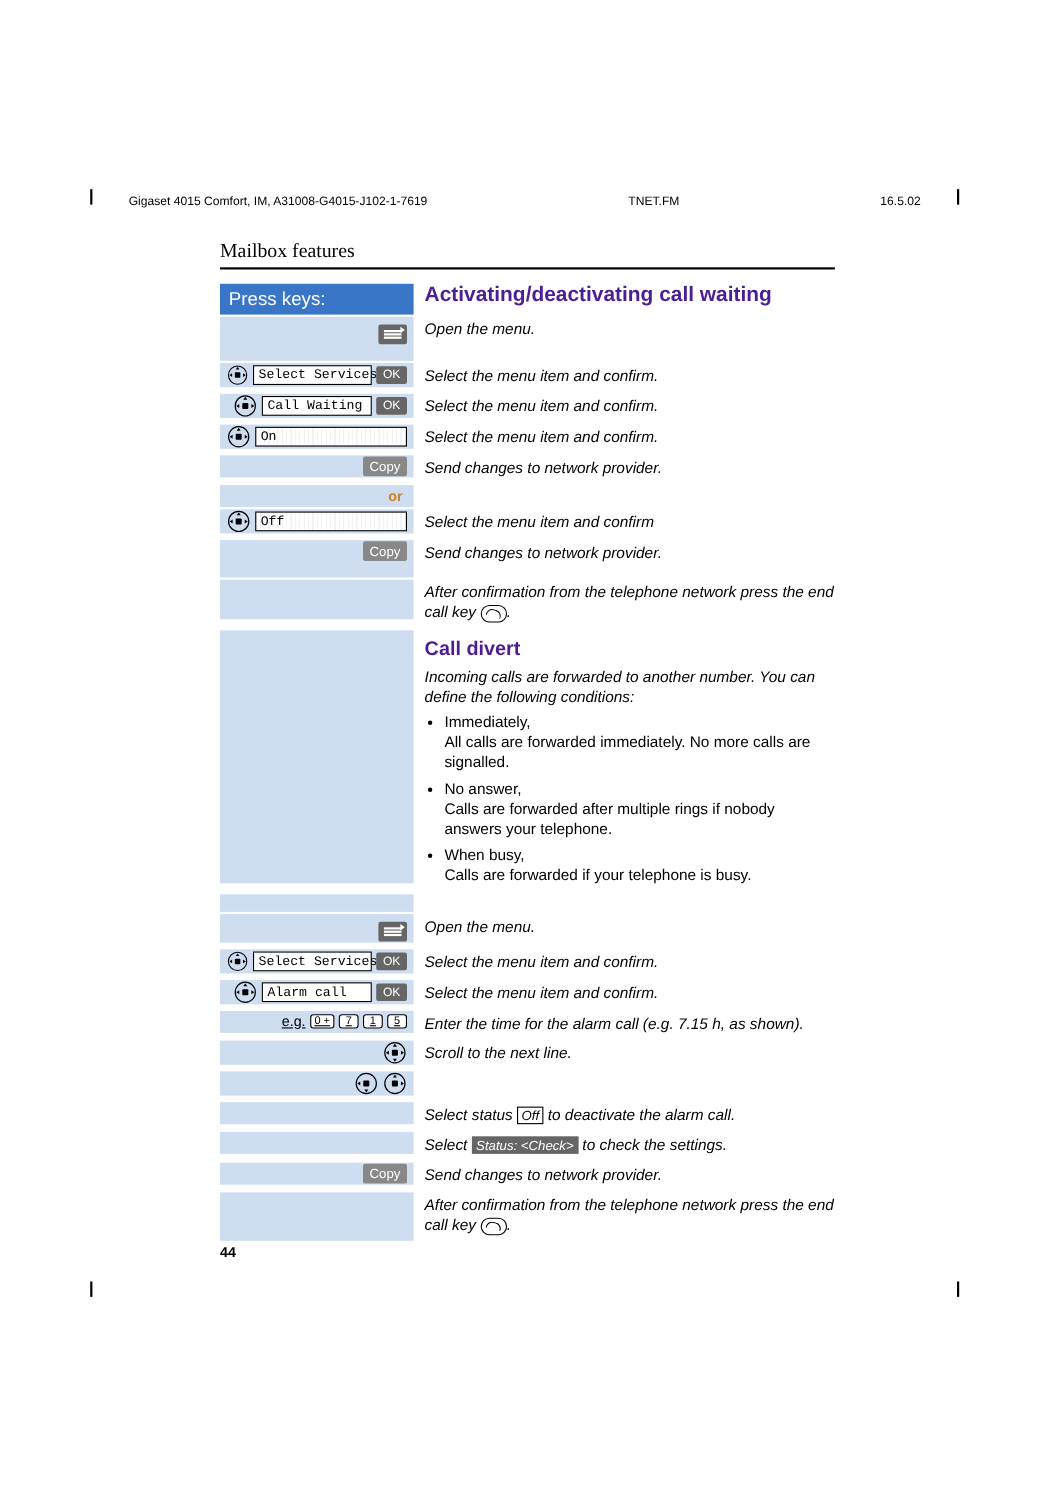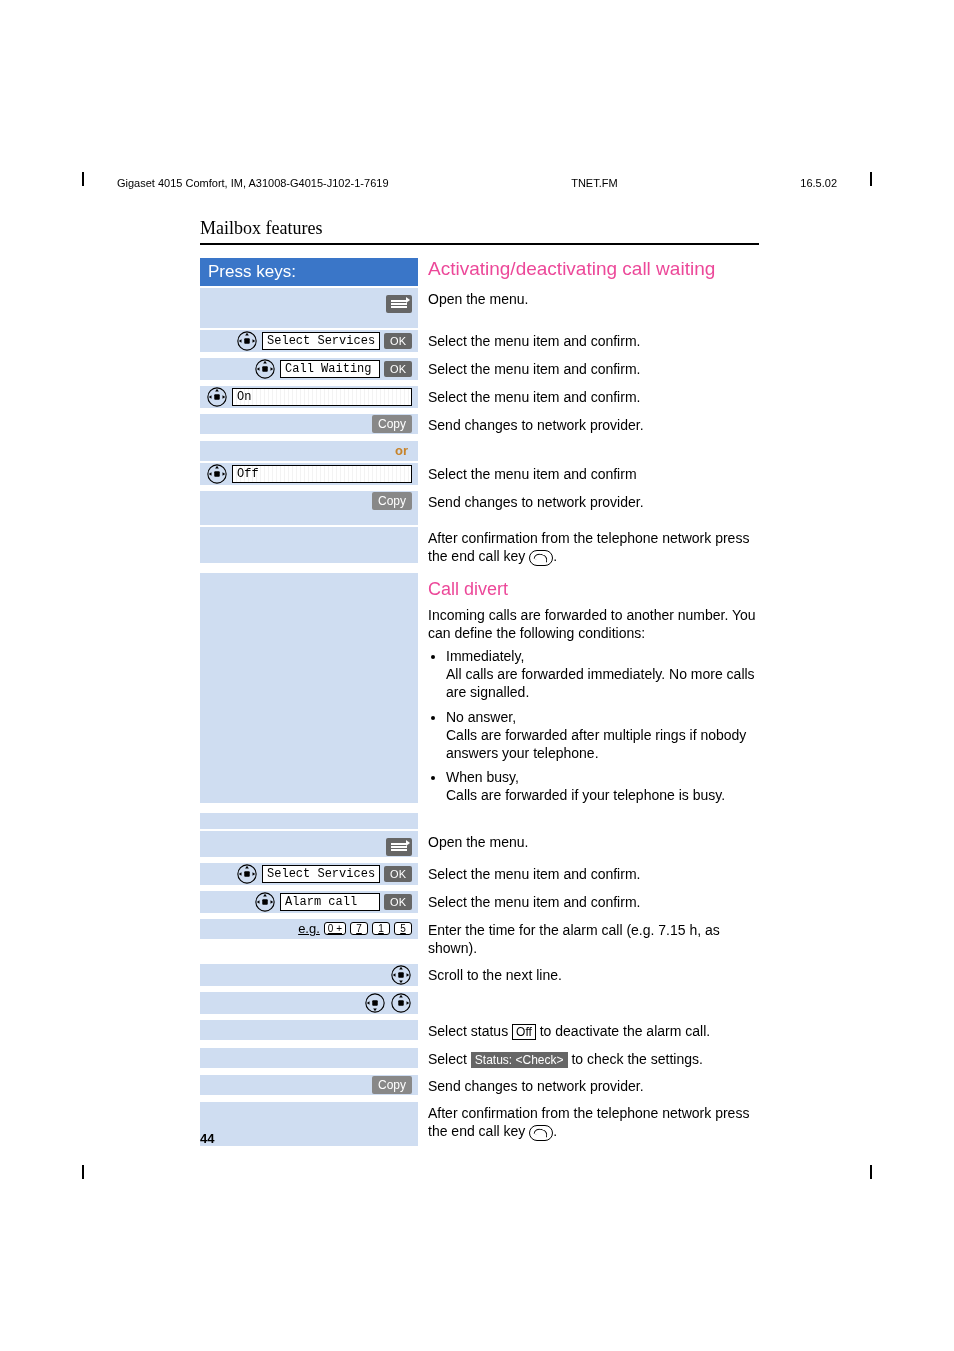--- a/index.html
+++ b/index.html
@@ -123,32 +123,34 @@
     font-size: 10px;
     font-family: Arial, sans-serif;
     background: #fff;
     min-width: 18px;
     text-align:center;
     box-sizing:border-box;
   }
   .eg-text { font-size: 13px; font-family: Arial, sans-serif; }
 
   .h-blue {
-    color: #ec4899;
+    color: #4c1d95;
     font-size: 18px;
     font-family: Arial, sans-serif;
     margin-top: 0;
     margin-bottom: 6px;
+    font-weight: bold;
   }
   .h-blue.big { font-size: 19px; }
   .body-p {
     font-size: 14px;
     line-height: 1.3;
     margin: 2px 0 5px 0;
     font-family: Arial, sans-serif;
+    font-style: italic;
   }
   .or-row { color: #c7832a; font-weight: bold; text-align: right; padding-right: 4px; font-size:13px;}
   ul.bullets { margin:4px 0 0 0; padding-left: 18px; }
   ul.bullets li { margin-bottom: 6px; font-size: 14px; line-height: 1.3;}
   .inline-box {
     border: 1px solid #000; padding: 0 3px; font-size: 12px; font-family: Arial;
   }
   .inline-dark {
     background: #666; color: #fff; padding: 1px 4px; font-size: 12px; font-family: Arial;
   }
@@ -162,21 +164,21 @@
   }
   .page-num {
     position: absolute;
     left: 200px;
     bottom: 205px;
     font-weight: bold;
     font-size: 13px;
   }
 
   .row-line { display:flex; align-items:flex-start; margin-bottom:2px; }
-  .row-line .lc { width:218px; flex-shrink:0; }
+  .row-line .lc { width:176px; flex-shrink:0; }
   .row-line .rc { flex:1; padding-left:10px; }
 
   svg.navpad { width:22px; height:22px; }
 </style>
 </head>
 <body>
 
 <div class="page">
   <div class="tick-tl"></div>
   <div class="tick-tr"></div>

